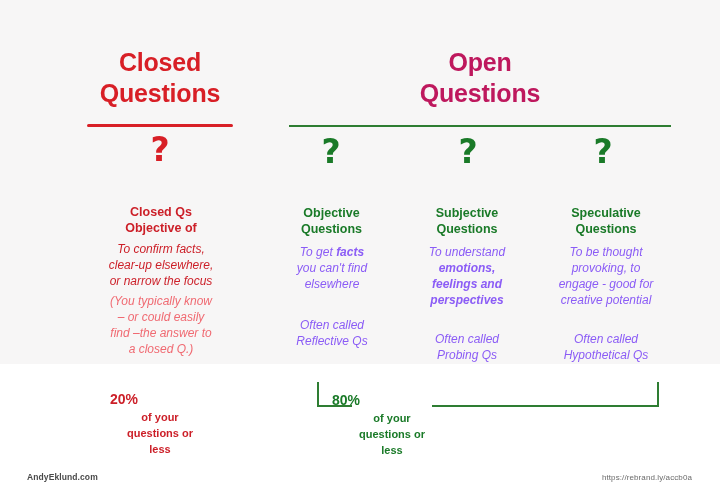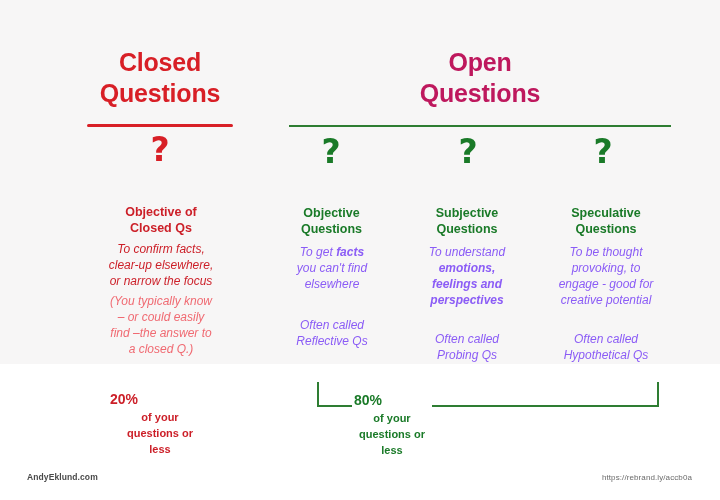--- a/index.html
+++ b/index.html
@@ -116,22 +116,22 @@
   <div class="abs heading closed" style="left:65px; top:47px; width:190px;">
     <div>Closed</div>
     <div>Questions</div>
   </div>
 
   <div class="abs rule-red" style="left:87px; top:124px; width:146px;"></div>
 
   <div class="abs qmark red" style="left:140px; top:133px;">?</div>
 
   <div class="abs col-title red-dark" style="left:85px; top:204px; width:152px;">
+    <div>Closed Qs</div>
     <div>Objective of</div>
-    <div>Closed Qs</div>
   </div>
 
   <div class="abs col-body red-dark" style="left:78px; top:242px; width:166px;">
     <div>To confirm facts,</div>
     <div>clear-up elsewhere,</div>
     <div>or narrow the focus</div>
   </div>
 
   <div class="abs col-body red-light" style="left:78px; top:294px; width:166px;">
     <div>(You typically know</div>
@@ -200,21 +200,21 @@
   <div class="abs col-body green-mid" style="left:540px; top:332px; width:132px;">
     <div>Often called</div>
     <div>Hypothetical Qs</div>
   </div>
 
   <div class="abs brk-v" style="left:317px; top:382px; height:25px;"></div>
   <div class="abs brk-h" style="left:317px; top:405px; width:35px;"></div>
   <div class="abs brk-h" style="left:432px; top:405px; width:227px;"></div>
   <div class="abs brk-v" style="left:657px; top:382px; height:25px;"></div>
 
-  <div class="abs pct-value green-dark" style="left:354px; top:392px; width:100px;">80%</div>
+  <div class="abs pct-value green-dark" style="left:332px; top:392px; width:100px;">80%</div>
   <div class="abs pct-caption green-dark" style="left:337px; top:411px; width:110px;">
     <div>of your</div>
     <div>questions or</div>
     <div>less</div>
   </div>
 
   <div class="abs footer-left" style="left:27px; top:472px; width:180px;">AndyEklund.com</div>
   <div class="abs footer-right" style="left:470px; top:473px; width:222px;">https://rebrand.ly/accb0a</div>
 
 </div>

